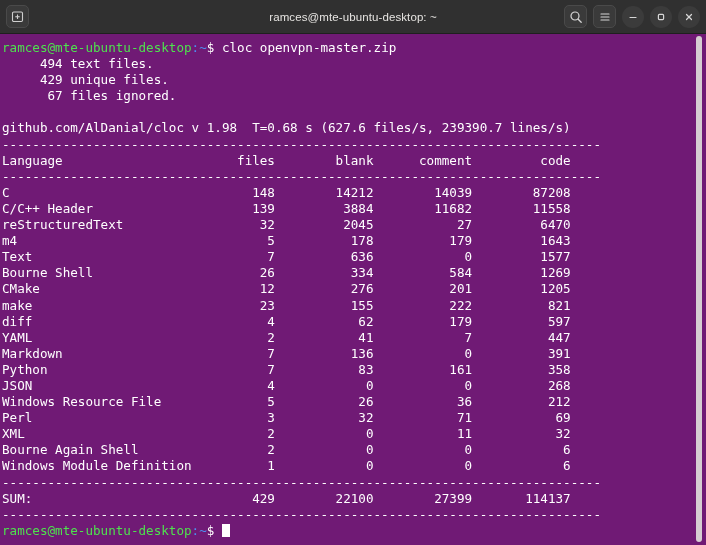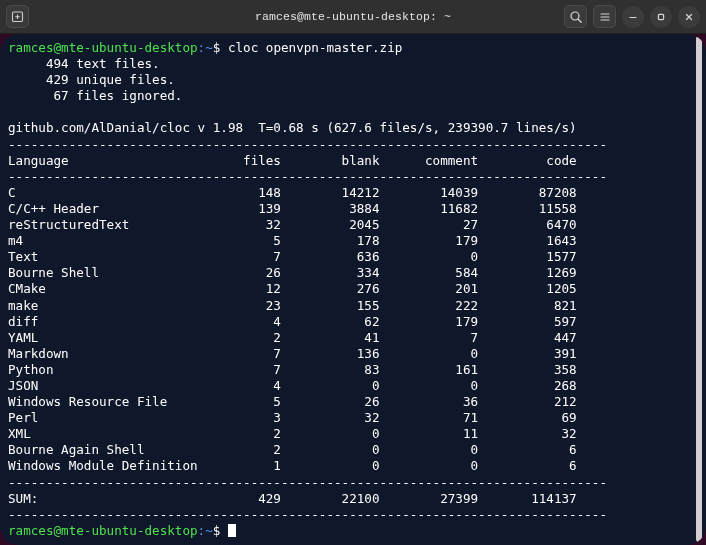--- a/index.html
+++ b/index.html
@@ -50,21 +50,21 @@
   }
   .tb-title {
     position: absolute;
     left: 0;
     right: 0;
     top: 0;
     bottom: 0;
     display: flex;
     align-items: center;
     justify-content: center;
-    font-family: Liberation Mono, monospace;
+    font-family: Liberation Sans, sans-serif;
     font-size: 11.5px;
     color: #e6e4e1;
     letter-spacing: 0.1px;
     pointer-events: none;
   }
 
   .sqbtn {
     width: 23px;
     height: 23px;
     border-radius: 5px;
@@ -85,25 +85,24 @@
     display: flex;
     align-items: center;
     justify-content: center;
   }
   .circbtn svg { display: block; }
 
   
   .term {
     flex: 1;
     position: relative;
-    background: #0f172a;
+    background: #701a75;
     overflow: hidden;
-    padding: 6px 0 0 8px;
+    padding: 6px 0 0 2px;
     box-sizing: border-box;
-    border-radius: 19px;
   }
   .termtext {
     font-family: "DejaVu Sans Mono", "Liberation Mono", monospace;
     font-size: 12.6px;
     line-height: 16.1px;
     color: #ffffff;
     white-space: pre;
     letter-spacing: 0px;
   }
   .line { height: 16.1px; white-space: pre; }

